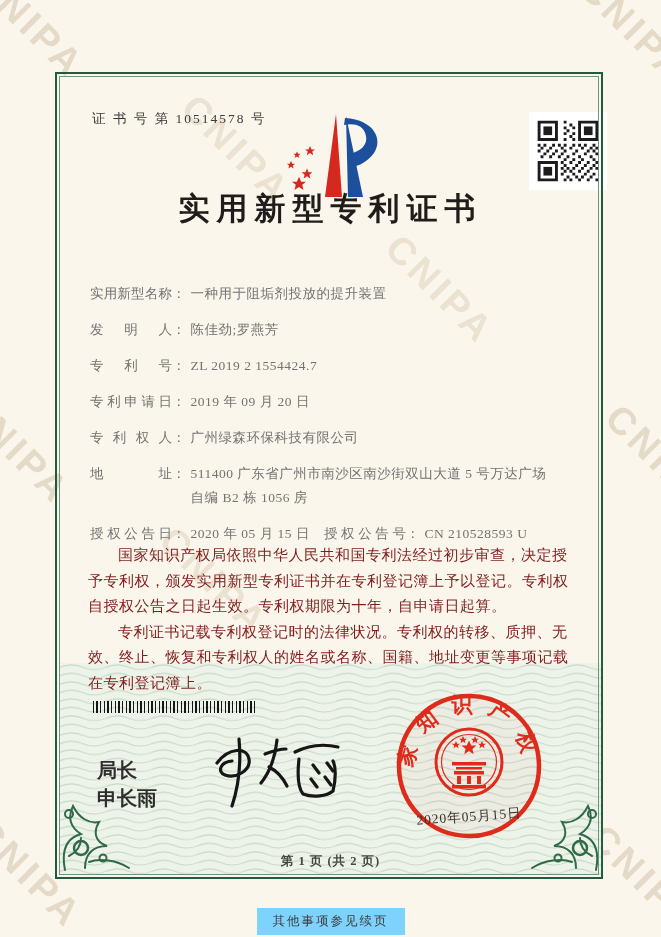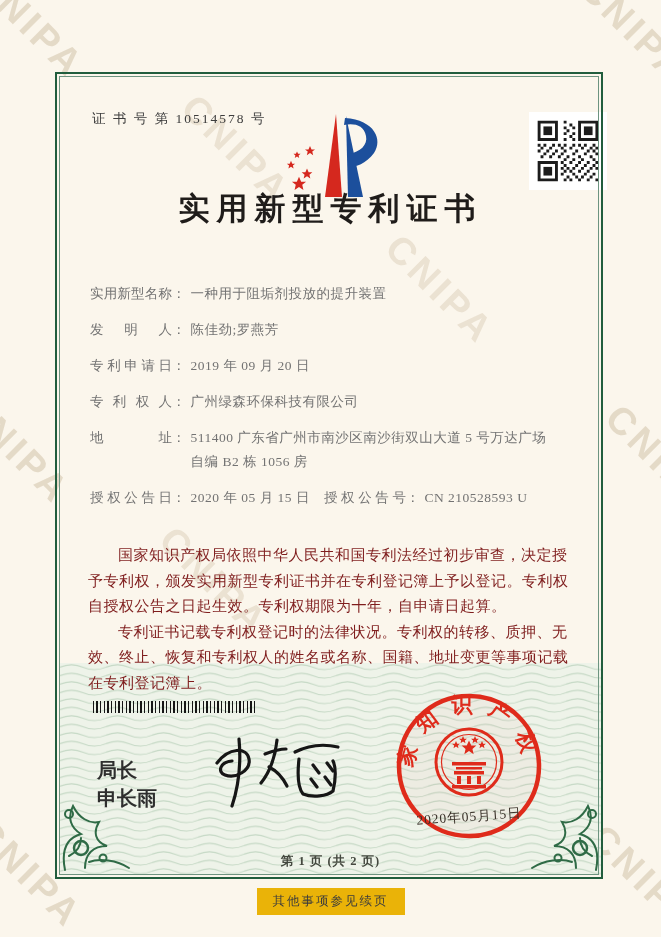--- a/index.html
+++ b/index.html
@@ -68,22 +68,22 @@
     font-family:"Liberation Sans","DejaVu Sans",sans-serif;
     font-weight:700; font-size:20px; color:#2e2e2e; line-height:28px;
   }
   .sig{ position:absolute; z-index:2; left:195px; top:733px; }
   .seal{ position:absolute; z-index:4; left:383px; top:680px; }
   .page-num{
     position:absolute; z-index:2; left:0; top:853px; width:661px; text-align:center;
     font-size:12.5px; color:#44483f; letter-spacing:1px;font-weight:bold;
   }
   .foot-note{
-    position:absolute; z-index:2; left:50%; top:888px; transform:translateX(-50%);
-    background:#eab308; padding:5px 16px; font-size:12.5px; letter-spacing:2px; color:#3c3c3c;
+    position:absolute; z-index:2; left:50%; top:908px; transform:translateX(-50%);
+    background:#7dd3fc; padding:5px 16px; font-size:12.5px; letter-spacing:2px; color:#3c3c3c;
     white-space:nowrap;
     text-align:right;
   }
   .corner{ position:absolute; z-index:2; }
 </style>
 </head>
 <body>
 
 <div class="page">
 
@@ -177,20 +177,23 @@
   </svg>
 
   <div class="title">实用新型专利证书</div>
 
   <div class="fields">
     <div class="row">
       <span class="lbl">实用新型名称</span><span class="colon">：</span><span class="val">一种用于阻垢剂投放的提升装置</span>
     </div>
     <div class="row">
       <span class="lbl">发明人</span><span class="colon">：</span><span class="val">陈佳劲;罗燕芳</span>
+    </div>
+    <div class="row">
+      <span class="lbl">专利号</span><span class="colon">：</span><span class="val">ZL 2019 2 1554424.7</span>
     </div>
     <div class="row">
       <span class="lbl">专利申请日</span><span class="colon">：</span><span class="val">2019 年 09 月 20 日</span>
     </div>
     <div class="row">
       <span class="lbl">专利权人</span><span class="colon">：</span><span class="val">广州绿森环保科技有限公司</span>
     </div>
     <div class="row">
       <span class="lbl">地址</span><span class="colon">：</span><span class="val"><span>511400 广东省广州市南沙区南沙街双山大道 5 号万达广场</span><div class="l2">自编 B2 栋 1056 房</div></span>
     </div>

